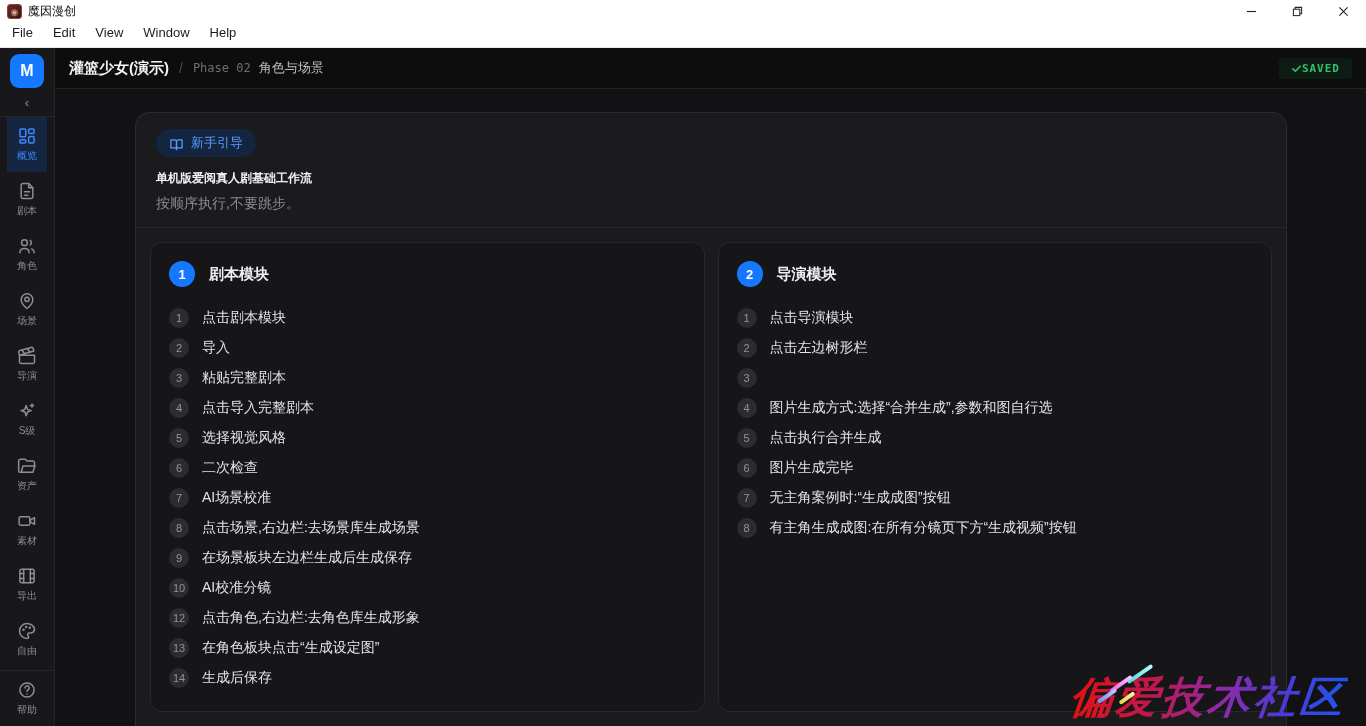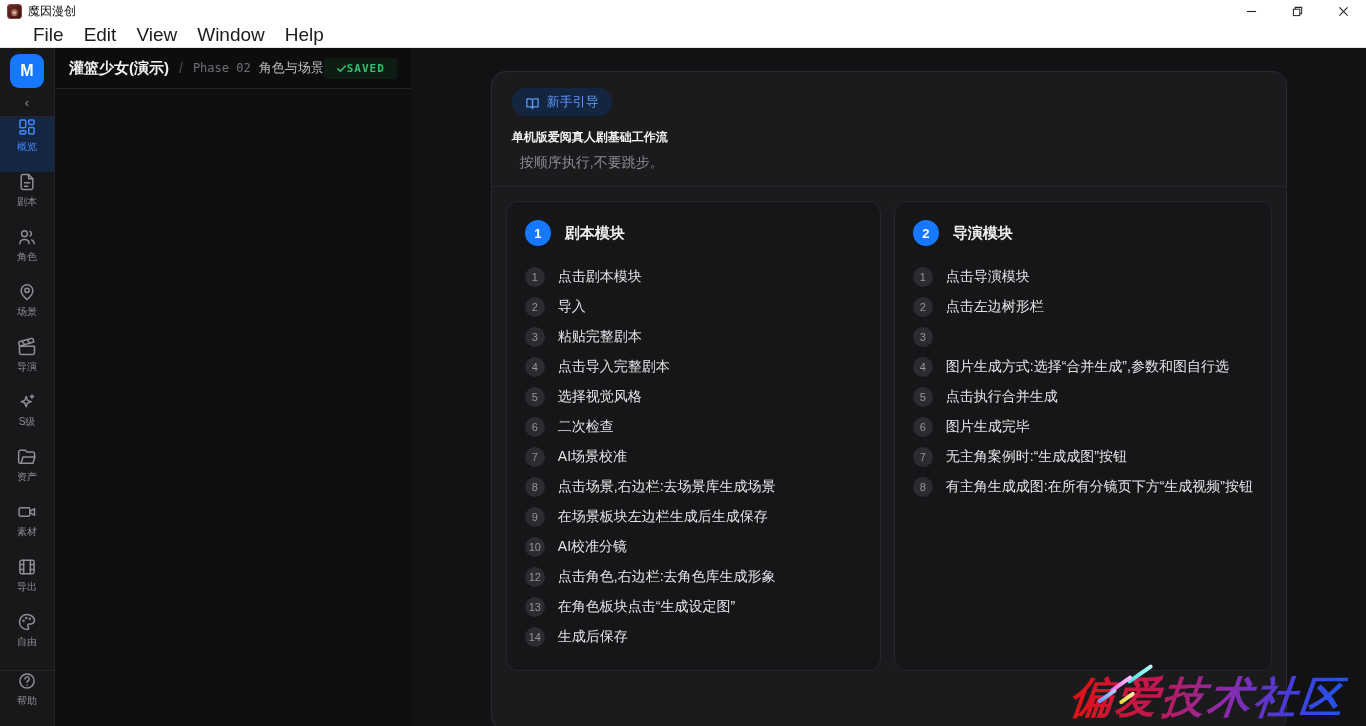--- a/index.html
+++ b/index.html
@@ -9,41 +9,41 @@
   
   .titlebar { height:23px; background:#ffffff; display:flex; align-items:center; font-size:12px; color:#111; }
   .app-icon { width:15px; height:15px; margin:0 6px 0 7px; border-radius:3px;
               background:linear-gradient(135deg,#6b2a22,#3a1512); border:1px solid #8a4538;
               display:flex; align-items:center; justify-content:center; color:#d8a68e; font-size:9px; }
   .win-controls { margin-left:auto; display:flex; height:100%; }
   .win-btn { width:46px; height:100%; display:flex; align-items:center; justify-content:center; color:#222; }
   .win-btn svg { width:11px; height:11px; }
 
   
-  .menubar { height:25px; background:#ffffff; display:flex; align-items:center; padding-left:23px;
-             font-size:19px; color:#1b1b1b; border-bottom:1px solid #e9e9e9; }
+  .menubar { height:25px; background:#ffffff; display:flex; align-items:flex-start; padding-left:2px;
+             font-size:13px; color:#1b1b1b; border-bottom:1px solid #e9e9e9; }
   .menu-item { padding:2px 10px; }
 
   
   .app { display:flex; height:678px; background:#0f0f10; }
 
   .sidebar { width:55px; background:#18181a; border-right:1px solid #242427;
              display:flex; flex-direction:column; align-items:center; flex-shrink:0; overflow:hidden; }
   .avatar { width:34px; height:34px; margin-top:6px; border-radius:9px; background:#1677ff;
             color:#fff; font-weight:bold; font-size:16px; display:flex; align-items:center; justify-content:center; }
   .collapse { height:28px; width:100%; display:flex; align-items:center; justify-content:center;
               color:#8e8e93; font-size:13px; }
   .side-div { width:100%; border-top:1px solid #262629; }
-  .nav-item { width:55px; height:55px; display:flex; flex-direction:column; align-items:center;
-              gap:3px; color:#8e8e93; font-size:10px; flex-shrink:0; }
+  .nav-item { width:40px; height:55px; display:flex; flex-direction:column; align-items:center;
+              justify-content:center; gap:3px; color:#8e8e93; font-size:10px; flex-shrink:0; }
   .nav-item svg { width:20px; height:20px; }
   .nav-item.active { background:#152642; color:#3d8bff; }
   .nav-help { margin-top:auto; }
 
-  .main { flex:1; display:flex; flex-direction:row; min-width:0; }
+  .main { flex:1; display:flex; flex-direction:column; min-width:0; }
 
   
   .topbar { height:41px; background:#0d0d0e; border-bottom:1px solid #222225;
             display:flex; align-items:center; padding:0 14px; flex-shrink:0; }
   .crumb-project { color:#f2f2f4; font-weight:bold; font-size:15px; }
   .crumb-sep { color:#4c4c52; margin:0 10px; font-size:14px; }
   .crumb-phase { color:#6e6e76; font-family:"DejaVu Sans Mono",monospace; font-size:12px; margin-right:8px; }
   .crumb-section { color:#bdbdc2; font-size:13px; }
   .saved-badge { margin-left:auto; display:flex; align-items:center; 
                  background:rgba(34,197,94,0.09); border-radius:4px; padding:4px 12px;
@@ -51,21 +51,21 @@
                  font-weight:bold; letter-spacing:1px; }
 
   
   .content { flex:1; position:relative; overflow:hidden; background:#121214; padding:23px 79px 0 80px; }
   .card { background:#1b1b1e; border:1px solid #2b2b2f; border-radius:14px; min-height:660px; }
   .card-header { padding:16px 20px 14px; border-bottom:1px solid #26262a; }
   .guide-badge { display:inline-flex; align-items:flex-end; gap:7px; background:#14253f;
                  color:#5b9bff; font-size:13px; padding:5px 13px; border-radius:999px; }
   .guide-badge svg { width:15px; height:15px; }
   .guide-title { margin-top:13px; color:#f2f2f4; font-size:12px; font-weight:bold; }
-  .guide-sub { margin-top:8px; color:#8b8b91; font-size:14px;margin-left:8px; }
+  .guide-sub { margin-top:8px; color:#8b8b91; font-size:14px; }
 
   .card-body { padding:14px; display:grid; grid-template-columns:1fr 1fr; gap:13px; align-items:stretch; }
   .module { background:#161619; border:1px solid #28282c; border-radius:12px; padding:18px; }
   .module-header { display:flex; align-items:center; gap:14px; margin-bottom:16px; }
   .module-num { width:26px; height:26px; border-radius:50%; background:#1677ff; color:#fff;
                 font-weight:bold; font-size:13px; display:flex; align-items:center; justify-content:center; flex-shrink:0; }
   .module-title { color:#f0f0f2; font-size:15px; font-weight:bold; }
   .step { display:flex; align-items:center; gap:13px; height:30px; }
   .step-num { width:20px; height:20px; border-radius:50%; background:#2b2b30; color:#93939a;
               font-size:11px; display:flex; align-items:center; justify-content:center; flex:0 0 20px; }

